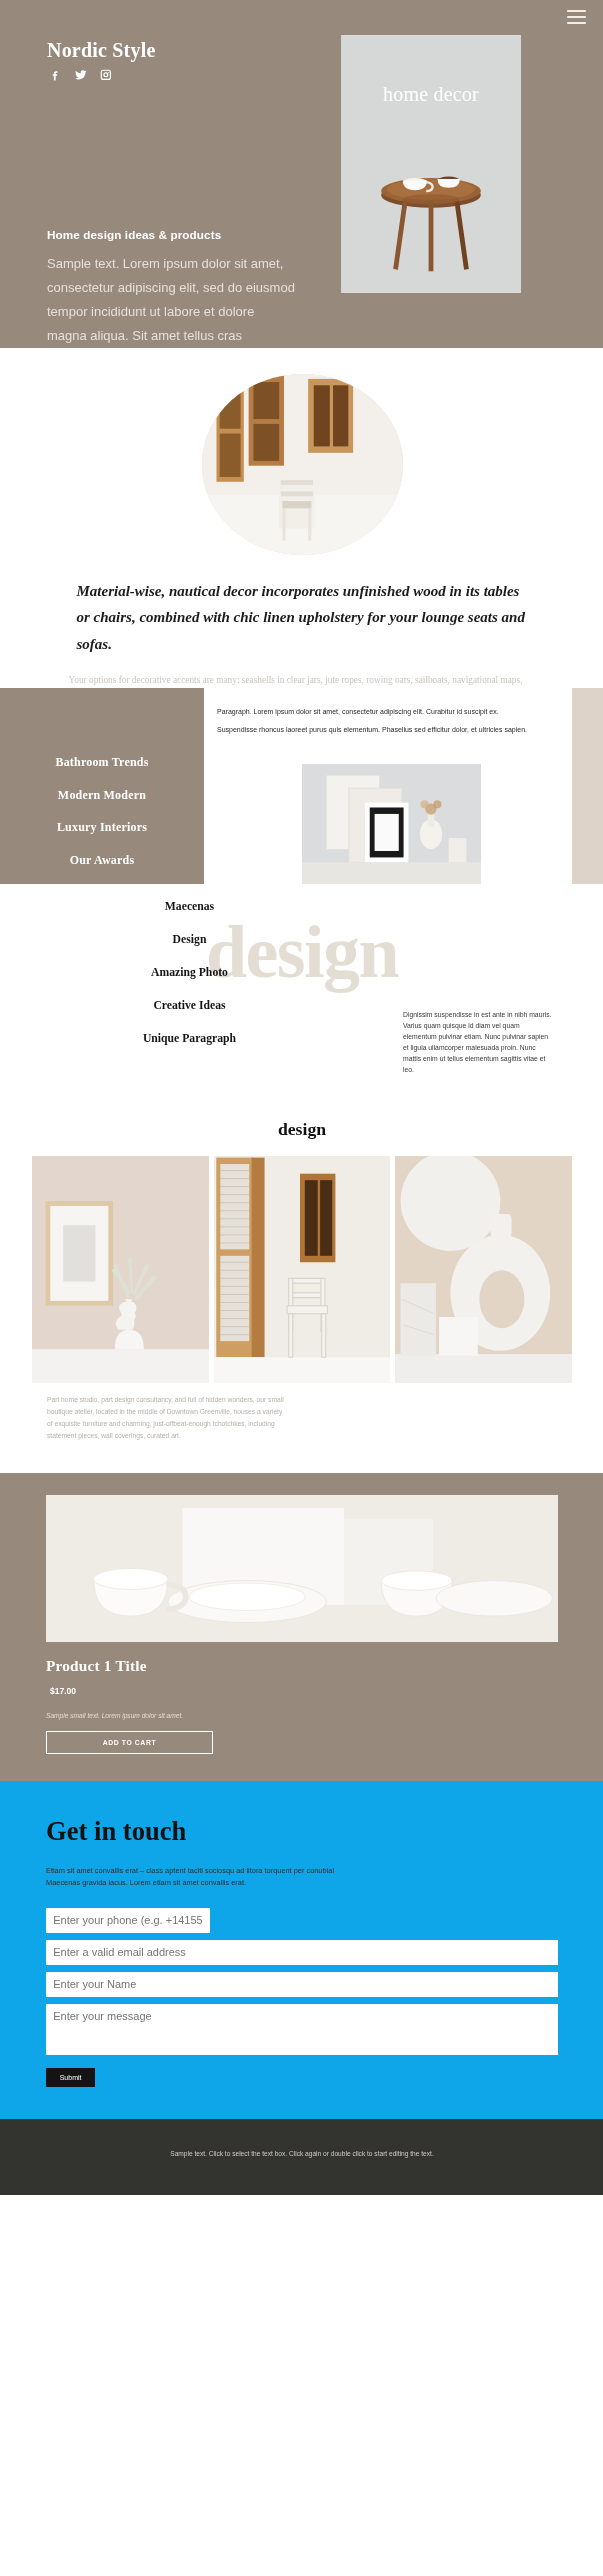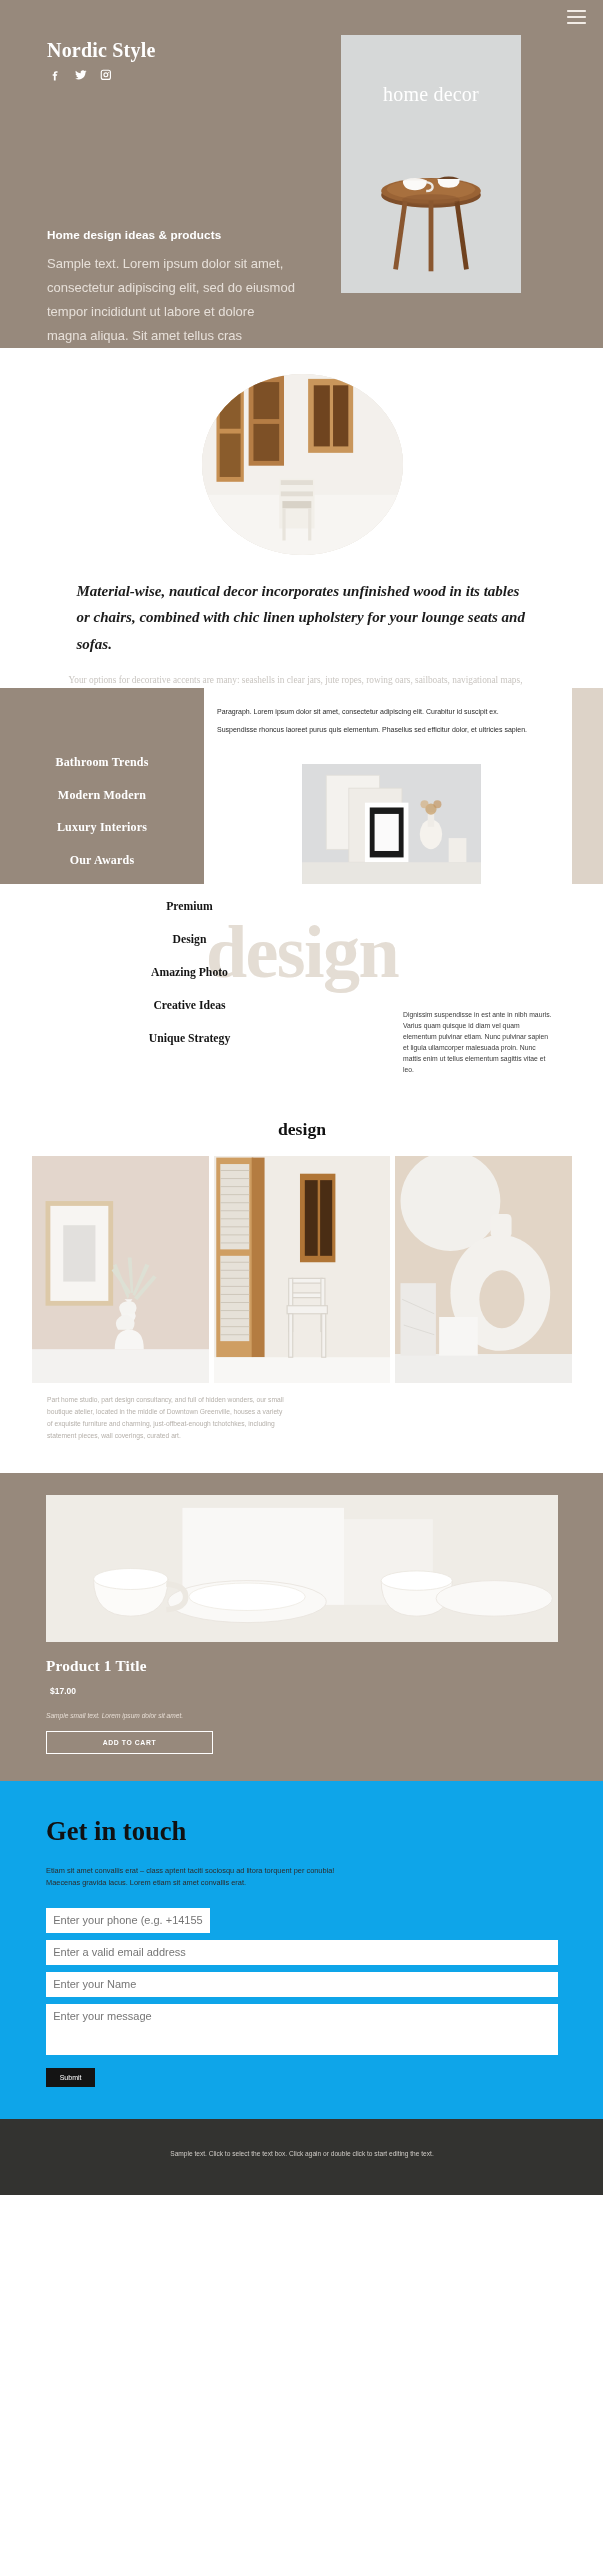--- a/index.html
+++ b/index.html
@@ -407,25 +407,25 @@
         <circle cx="168" cy="50" r="5" fill="#c59764" opacity="0.7"></circle>
         <rect x="182" y="92" width="22" height="30" fill="#f1eee9"></rect>
         <rect x="0" y="122" width="222" height="27" fill="#e8e6e1"></rect>
       </svg>
     </div>
   </section>
 
   <section class="design-sec">
     <div class="bigword">design</div>
     <nav class="design-list">
-      <a href="#">Premium</a>
+      <a href="#">Maecenas</a>
       <a href="#">Design</a>
       <a href="#">Amazing Photo</a>
       <a href="#">Creative Ideas</a>
-      <a href="#">Unique Strategy</a>
+      <a href="#">Unique Paragraph</a>
     </nav>
     <p class="design-para">Dignissim suspendisse in est ante in nibh mauris. Varius quam quisque id diam vel quam elementum pulvinar etiam. Nunc pulvinar sapien et ligula ullamcorper malesuada proin. Nunc mattis enim ut tellus elementum sagittis vitae et leo.</p>
   </section>
 
   <section class="gal-sec">
     <h2 class="gal-title">design</h2>
     <div class="gal-row">
 
       <div class="gal-cell">
         <svg viewBox="0 0 222 282" width="100%" height="100%" preserveAspectRatio="xMidYMid slice">

